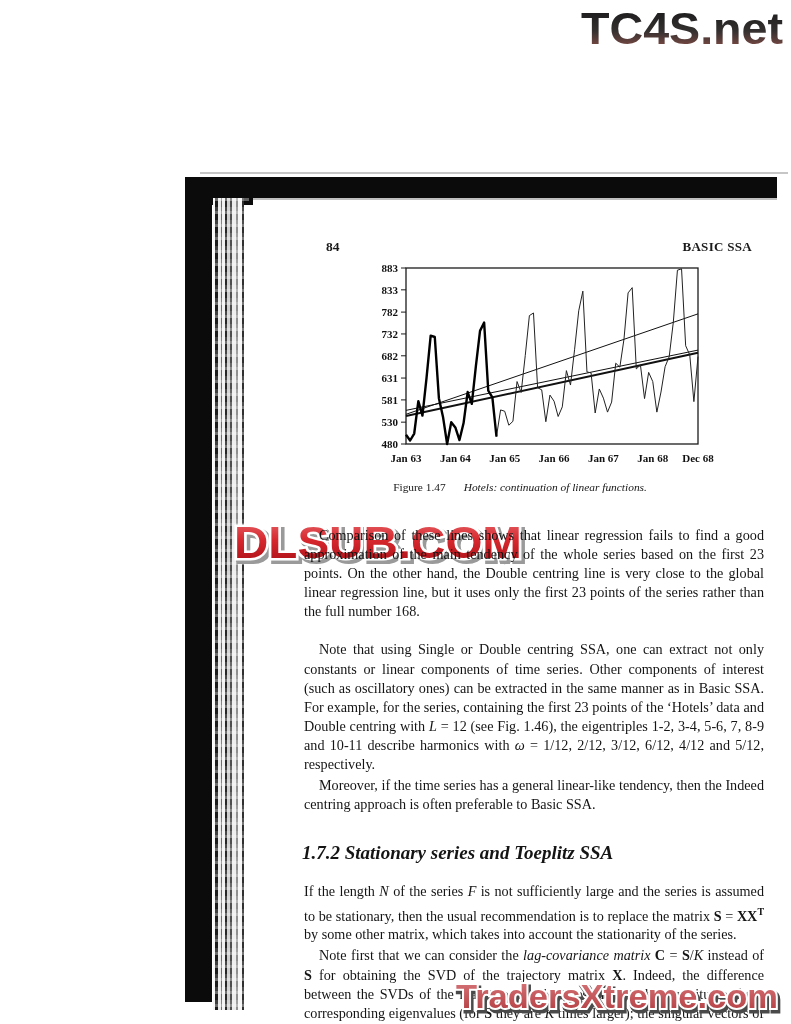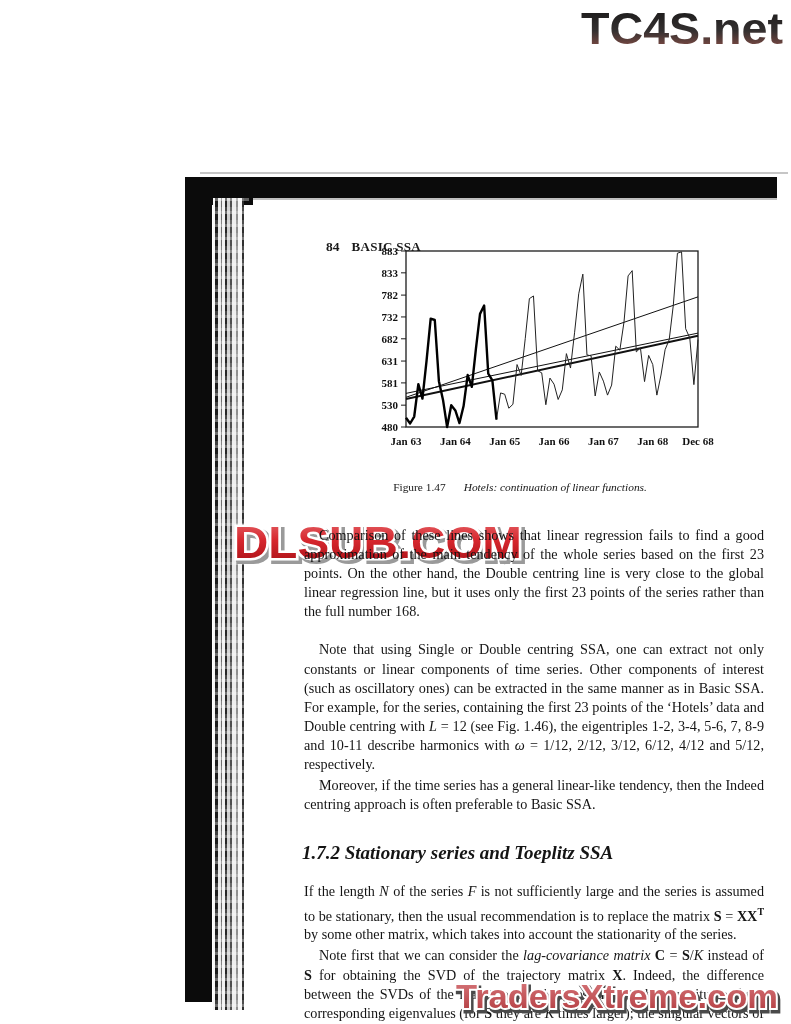--- a/index.html
+++ b/index.html
@@ -17,25 +17,25 @@
   .scan-streaks{position:absolute;left:213px;top:198px;width:36px;height:812px;
     background:linear-gradient(90deg,
       #f6f6f6 0 2px,#1c1c1c 2px 5px,#e9e9e9 5px 8px,#6f6f6f 8px 9px,
       #f1f1f1 9px 12px,#262626 12px 14px,#cfcfcf 14px 17px,#4e4e4e 17px 19px,
       #ececec 19px 23px,#8f8f8f 23px 25px,#f6f6f6 25px 29px,#303030 29px 31px,
       rgba(255,255,255,0) 31px);
   }
   .scan-streaks:after{content:"";position:absolute;inset:0;
     background:repeating-linear-gradient(180deg,rgba(255,255,255,.35) 0 3px,rgba(0,0,0,0) 3px 9px,rgba(255,255,255,.15) 9px 13px);}
   
-  .page-header{position:absolute;left:326px;top:239px;width:426px;display:flex;justify-content:flex-start;}
+  .page-header{position:absolute;left:326px;top:239px;width:426px;display:flex;justify-content:space-between;}
   .page-num{font-size:13.5px;font-weight:600;}
   .running-title{font-size:13px;font-weight:700;letter-spacing:.3px;margin-left:12px;}
   
-  .chart-wrap{position:absolute;left:372px;top:242px;width:345px;height:215px;}
+  .chart-wrap{position:absolute;left:372px;top:259px;width:345px;height:215px;}
   .chart-wrap svg{width:345px;height:215px;}
   .tick{font:600 11px "Liberation Serif", serif;fill:#111;}
   
   .fig-caption{position:absolute;left:300px;top:481px;width:440px;text-align:center;font-size:11.4px;color:#151515;}
   .fig-caption .cap-prefix{margin-right:18px;}
   .fig-caption .cap-italic{font-style:italic;}
   
   .wm-tc4s{position:absolute;left:575px;top:2px;text-decoration:underline;}
   .wm-dlsub{position:absolute;left:228px;top:487px;margin-top:31px;}
   .wm-traders{position:absolute;left:448px;top:975px;}

